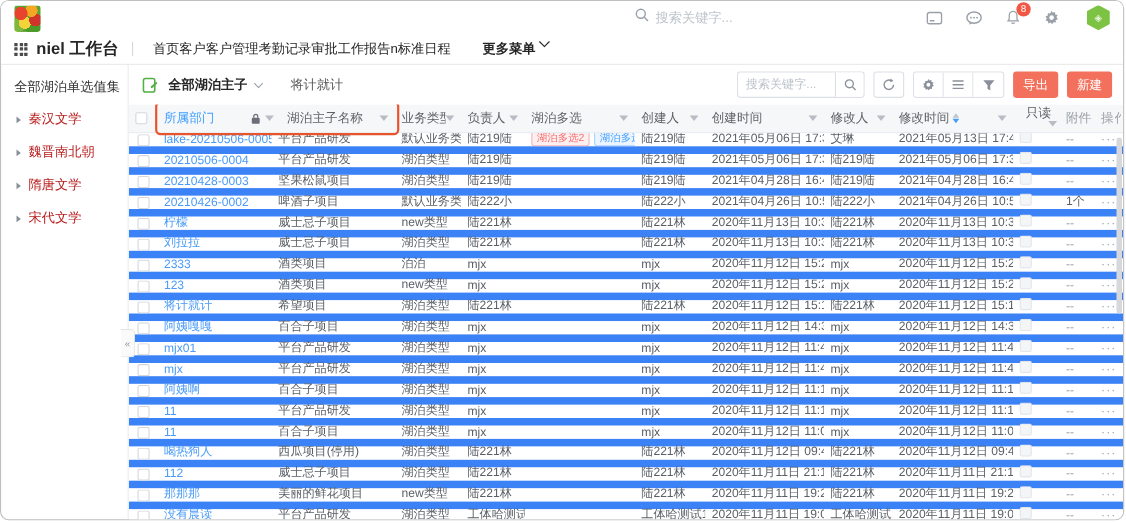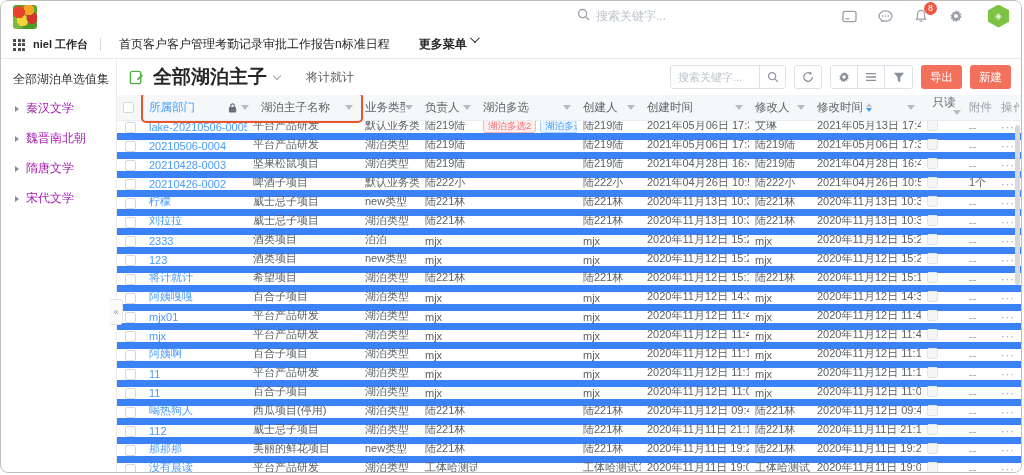--- a/index.html
+++ b/index.html
@@ -23,40 +23,40 @@
   .topbar-search input::placeholder { color:#bdc3cc; }
   .top-icons { display:flex; align-items:center; gap:21px; }
   .ticon { position:relative; display:inline-flex; color:#9aa0a8; }
   .badge { position:absolute; top:-7px; right:-9px; min-width:13px; height:13px; border-radius:8px; background:#f25643; color:#fff; font-size:9px; line-height:13px; text-align:center; padding:0 3px; }
   .avatar-hex { width:21px; height:23px; background:#7cc243; clip-path:polygon(50% 0,100% 25%,100% 75%,50% 100%,0 75%,0 25%); display:flex; align-items:center; justify-content:center; color:#eaf6df; font-size:9px; margin-left:4px; }
 
   
   .navbar { height:28px; display:flex; align-items:center; padding:0 12px; border-bottom:1px solid #e9e9e9; background:#fff; }
   .grid-icon { display:grid; grid-template-columns:repeat(3,3px); grid-gap:1.5px; margin-right:8px; }
   .grid-icon i { width:3px; height:3px; background:#4a4a4a; border-radius:0.5px; }
-  .workspace { font-size:11px; font-weight:bold; color:#262626; margin-right:12px; white-space:nowrap; }
+  .workspace { font-size:15px; font-weight:bold; color:#262626; margin-right:12px; white-space:nowrap; }
   .nav-divider { width:1px; height:13px; background:#d8d8d8; margin-right:18px; }
   .nav-items { display:flex; align-items:flex-end; }
   .nav-item { font-size:12px; color:#262626; white-space:nowrap; cursor:pointer; }
   .nav-more { font-size:12px; color:#262626; display:flex; align-items:flex-start; gap:3px; font-weight:bold; }
   .chev { width:7px; height:7px; border-right:1.5px solid #262626; border-bottom:1.5px solid #262626; transform:rotate(45deg) translateY(-2px); display:inline-block; }
 
   
   .page-body { display:flex; height:414px; position:relative; }
   .sidebar { width:116px; border-right:1px solid #ececec; padding:12px 0 0 12px; flex-shrink:0; }
   .sidebar-title { font-size:12px; color:#303133; margin-bottom:12px; white-space:nowrap; }
-  .tree-item { display:flex; align-items:center; gap:7px; font-size:12px; color:#a21caf; margin:0 0 13px 2px; cursor:pointer; white-space:nowrap;font-family:Liberation Mono, monospace; }
+  .tree-item { display:flex; align-items:center; gap:7px; font-size:12px; color:#b91c1c; margin:0 0 13px 2px; cursor:pointer; white-space:nowrap;font-family:Liberation Mono, monospace; }
   .tri { width:0; height:0; border-left:4px solid #8a8f99; border-top:3.5px solid transparent; border-bottom:3.5px solid transparent; flex-shrink:0; }
   .collapse-tab { position:absolute; left:109px; top:240px; width:13px; height:26px; background:#fafafa; border:1px solid #e4e4e4; border-left:none; border-radius:0 4px 4px 0; display:flex; align-items:center; justify-content:center; font-size:9px; color:#8a8f99; cursor:pointer; z-index:5; }
 
   
   .main { flex:1; display:flex; flex-direction:column; overflow:hidden; position:relative; }
   .toolbar { height:36px; display:flex; align-items:center; padding:0 10px 0 12px; flex-shrink:0; }
   .doc-icon { margin-right:9px; display:inline-flex; }
-  .view-title { font-size:19px; font-weight:bold; color:#262626; white-space:nowrap; }
+  .view-title { font-size:12px; font-weight:bold; color:#262626; white-space:nowrap; }
   .title-chev { width:6px; height:6px; border-right:1.2px solid #9aa0a8; border-bottom:1.2px solid #9aa0a8; transform:rotate(45deg); display:inline-block; margin:0 0 2px 7px; }
   .subtitle { font-size:12px; color:#595959; margin-left:26px; white-space:nowrap; }
   .toolbar-right { margin-left:auto; display:flex; align-items:center; gap:8px; }
   .tbl-search { display:flex; align-items:center; border:1px solid #dcdfe6; border-radius:3px; height:24px; overflow:hidden; }
   .tbl-search input { border:none; outline:none; width:88px; font-size:11px; padding:0 7px; color:#606266; }
   .tbl-search input::placeholder { color:#bdc3cc; }
   .tbl-search .mag-btn { width:26px; height:24px; display:flex; align-items:center; justify-content:center; border-left:1px solid #dcdfe6; background:#fff; cursor:pointer; }
   .tool-btn { width:28px; height:24px; border:1px solid #dcdfe6; border-radius:3px; background:#fff; display:flex; align-items:center; justify-content:center; cursor:pointer; color:#8a8f99; }
   .tool-group { display:flex; height:24px; border:1px solid #dcdfe6; border-radius:3px; overflow:hidden; }
   .tool-group .seg { width:27px; display:flex; align-items:center; justify-content:center; border-right:1px solid #dcdfe6; cursor:pointer; color:#8a8f99; background:#fff; }

